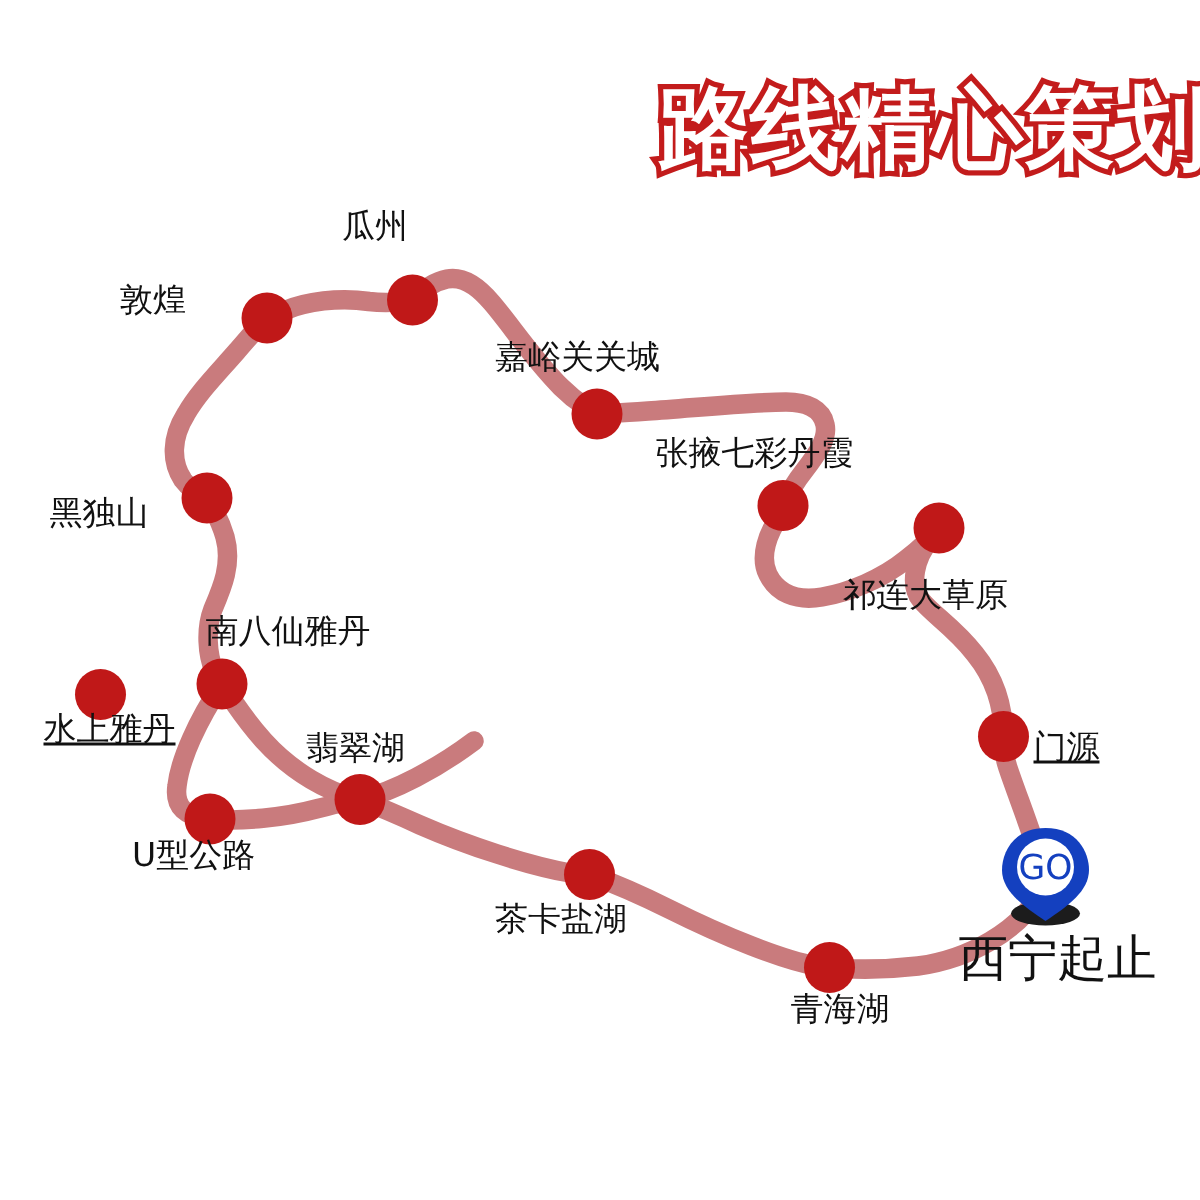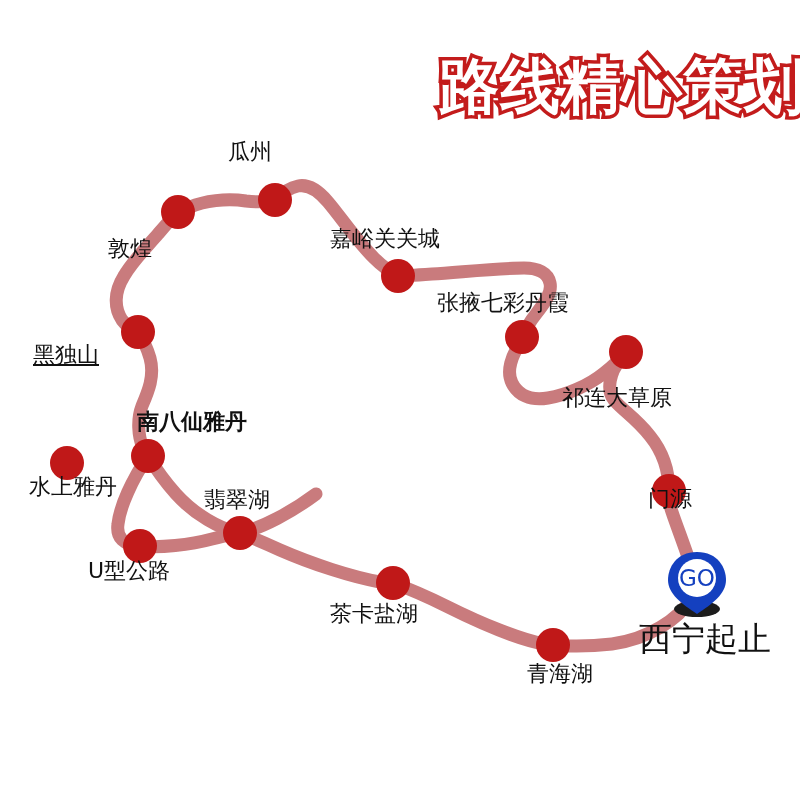--- a/index.html
+++ b/index.html
@@ -152,27 +152,27 @@
       <circle cx="697" cy="578" r="19" fill="#ffffff"></circle>
       <text x="697" y="586" text-anchor="middle" font-family="DejaVu Sans, Liberation Sans, sans-serif" font-size="23" fill="#1440bf">GO</text>
     </g>
   </svg>
 
   <div class="title-banner">
     <span class="title-text">路线精心策划</span>
   </div>
 
   <div class="node-label" style="left:228px; top:141px;">瓜州</div>
-  <div class="node-label" style="left:108px;  top:190px;margin-top:48px;">敦煌</div>
+  <div class="node-label" style="left:80px;  top:190px;">敦煌</div>
   <div class="node-label" style="left:330px; top:228px;text-align:center;">嘉峪关关城</div>
   <div class="node-label" style="left:562px; top:387px;">祁连大草原</div>
   <div class="node-label" style="left:437px; top:292px;">张掖七彩丹霞</div>
-  <div class="node-label" style="left:33px;  top:344px;text-decoration:underline;">黑独山</div>
-  <div class="node-label" style="left:648px; top:488px;">门源</div>
-  <div class="node-label" style="left:137px; top:411px;font-weight:bold;">南八仙雅丹</div>
-  <div class="node-label" style="left:29px;  top:476px;">水上雅丹</div>
+  <div class="node-label" style="left:33px;  top:332px;">黑独山</div>
+  <div class="node-label" style="left:689px; top:488px;text-decoration:underline;">门源</div>
+  <div class="node-label" style="left:137px; top:411px;">南八仙雅丹</div>
+  <div class="node-label" style="left:29px;  top:476px;text-decoration:underline;">水上雅丹</div>
   <div class="node-label" style="left:204px; top:489px;">翡翠湖</div>
   <div class="node-label" style="left:330px; top:603px;">茶卡盐湖</div>
   <div class="node-label" style="left:88px;  top:560px;">U型公路</div>
   <div class="node-label" style="left:511px; top:663px;margin-left:16px;">青海湖</div>
   <div class="node-label go-label" style="left:639px; top:622px;">西宁起止</div>
 
 </div>
 
 </body></html>

